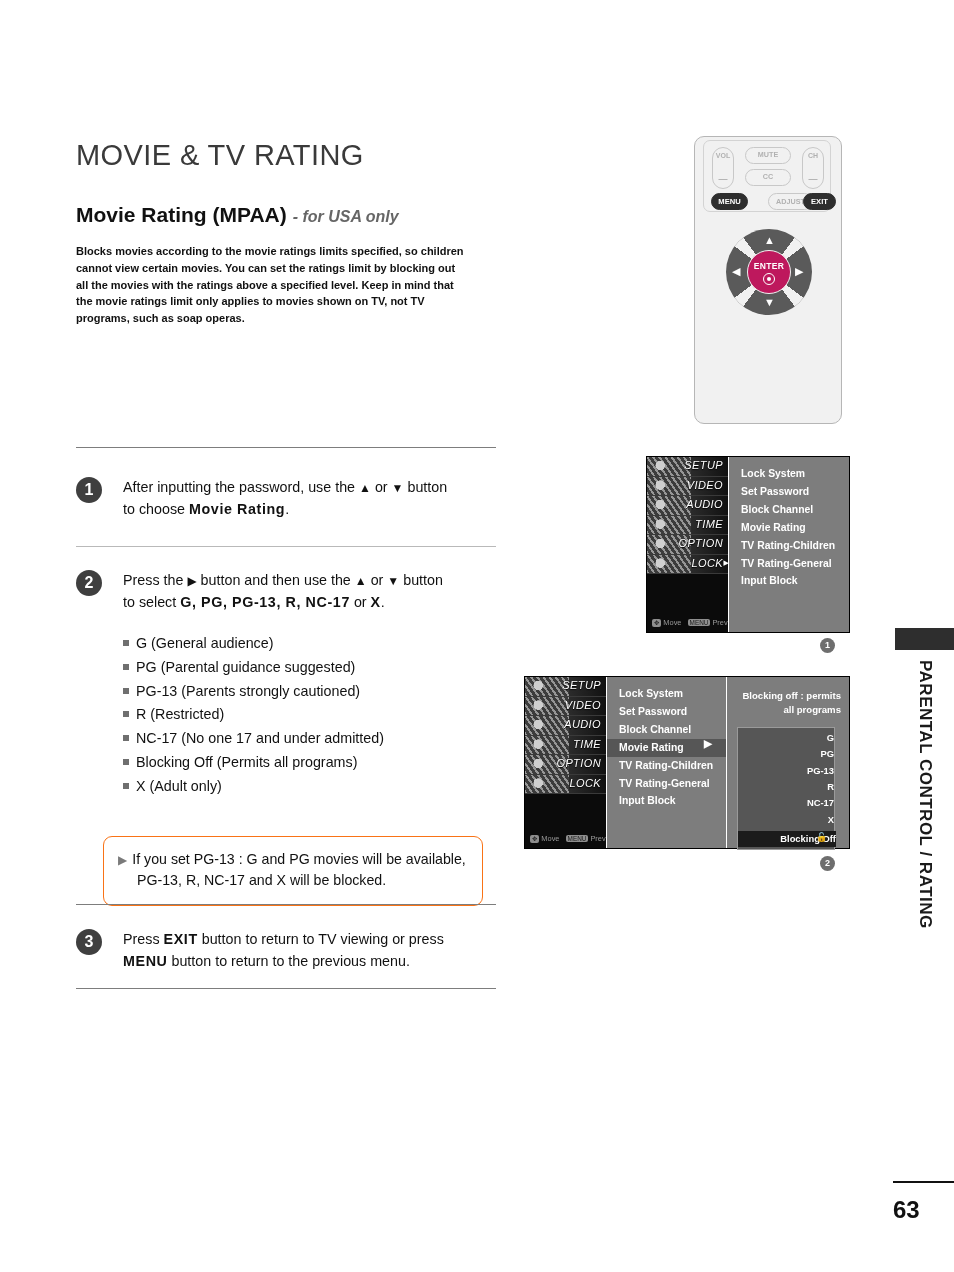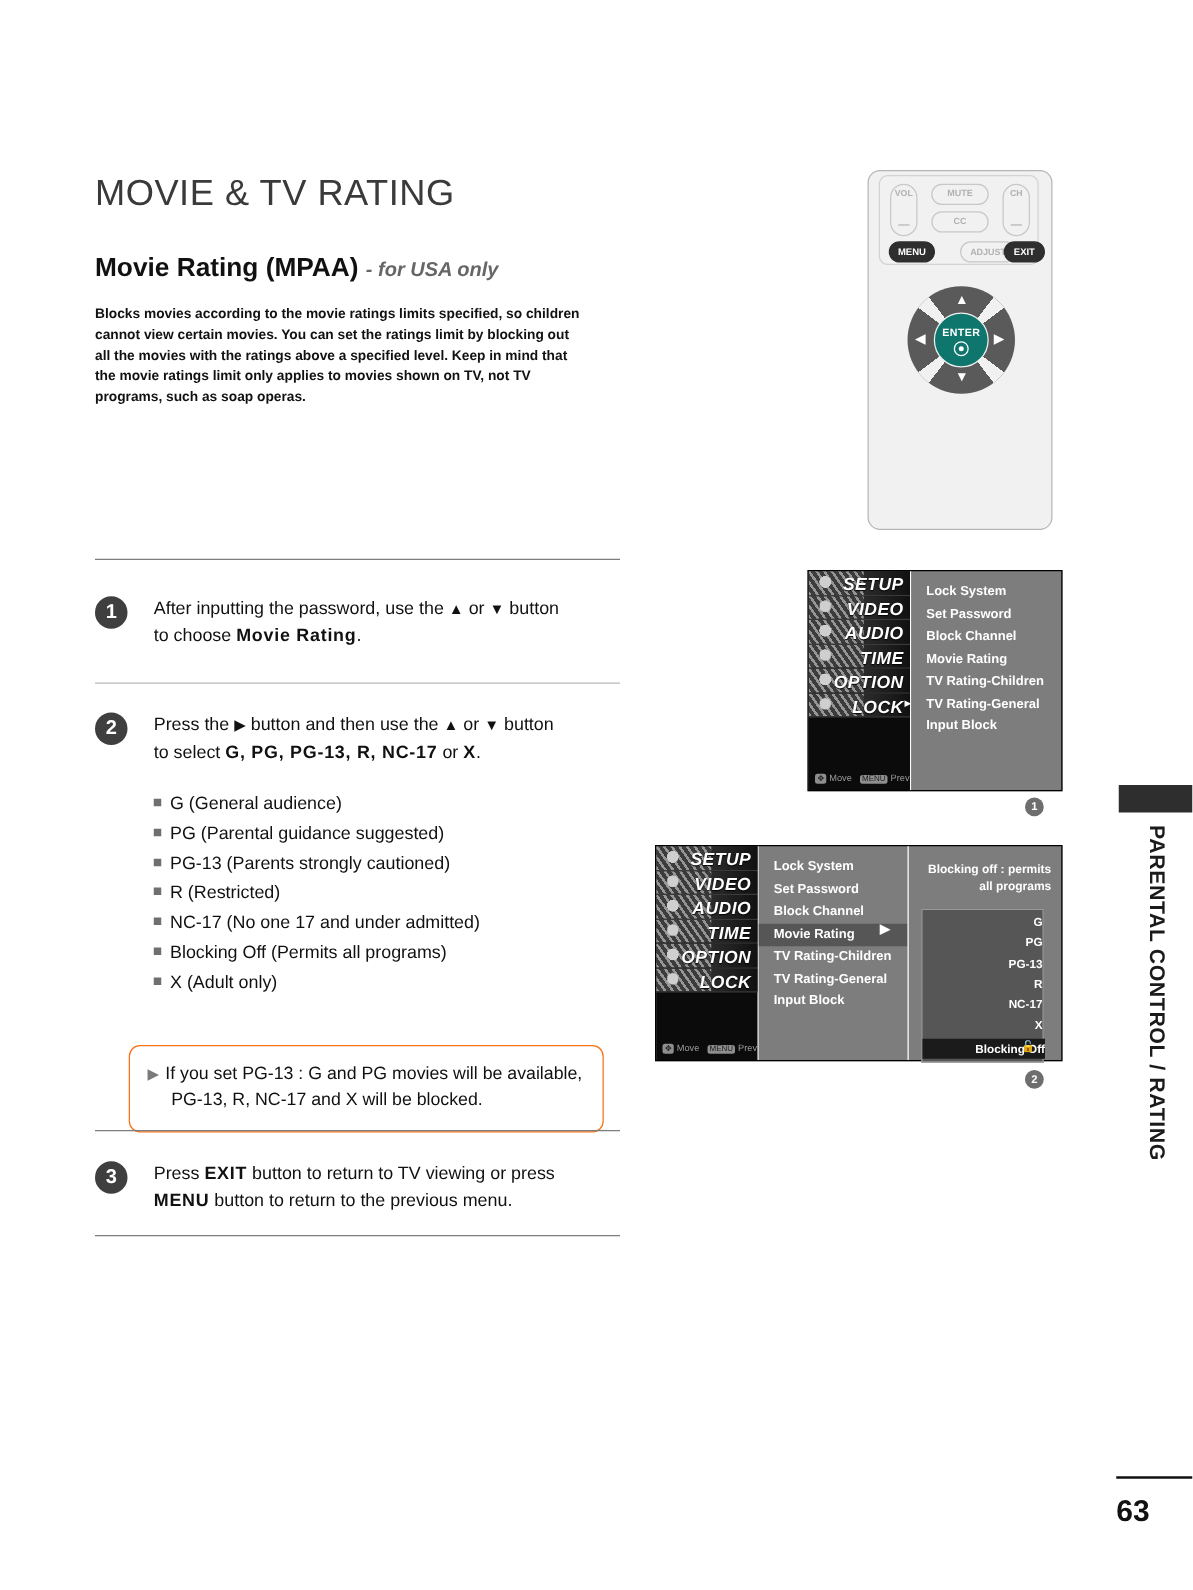--- a/index.html
+++ b/index.html
@@ -231,21 +231,21 @@
      background: conic-gradient(from 45deg, #f1f1f1 0deg 8deg, transparent 8deg 82deg,
        #f1f1f1 82deg 98deg, transparent 98deg 172deg, #f1f1f1 172deg 188deg,
        transparent 188deg 262deg, #f1f1f1 262deg 278deg, transparent 278deg 352deg,
        #f1f1f1 352deg 360deg);
      border-radius: 50%; }
   .dpad-center {
     position: absolute;
     left: 21px; top: 21px;
     width: 44px; height: 44px;
     border-radius: 50%;
-    background: #0f766e;
+    background: #be185d;
     border: 1.5px solid #f1f1f1;
     box-sizing: border-box;
     color: #ffffff;
     text-align: center;
   }
   .dpad-center .etext { font-size: 8.5px; font-weight: bold; margin-top: 10px; letter-spacing: 0.3px;}
   .dpad-center .ering {
     width: 10px; height: 10px; border: 1.3px solid #fff; border-radius: 50%;
     margin: 2px auto 0 auto; position: relative;
   }
@@ -290,21 +290,21 @@
   }
   .osd-cat .thumb {
     position: absolute; left: 0; top: 0; width: 44px; height: 100%;
     background:
       radial-gradient(circle at 30% 45%, #dcdcdc 0 14%, transparent 15%),
       repeating-linear-gradient(55deg, #9e9e9e 0 2px, #3c3c3c 2px 5px);
     opacity: .92;
   }
   .osd-cat .lbl {
     position: absolute; right: 5px; top: 2px;
-    font-size: 14px; font-style: italic; font-weight: bold;
+    font-size: 11px; font-style: italic; font-weight: normal;
     letter-spacing: 0.4px; color: #ffffff;
     text-shadow: 0 1px 1px #000;
   }
   .osd-cat .chev {
     position: absolute; right: -1px; top: 4px; font-size: 7px; color:#fff;
   }
   .osd-foot {
     position: absolute; left: 5px; bottom: 5px;
     font-size: 7.4px; color: #9a9a9a; white-space: nowrap;
   }

